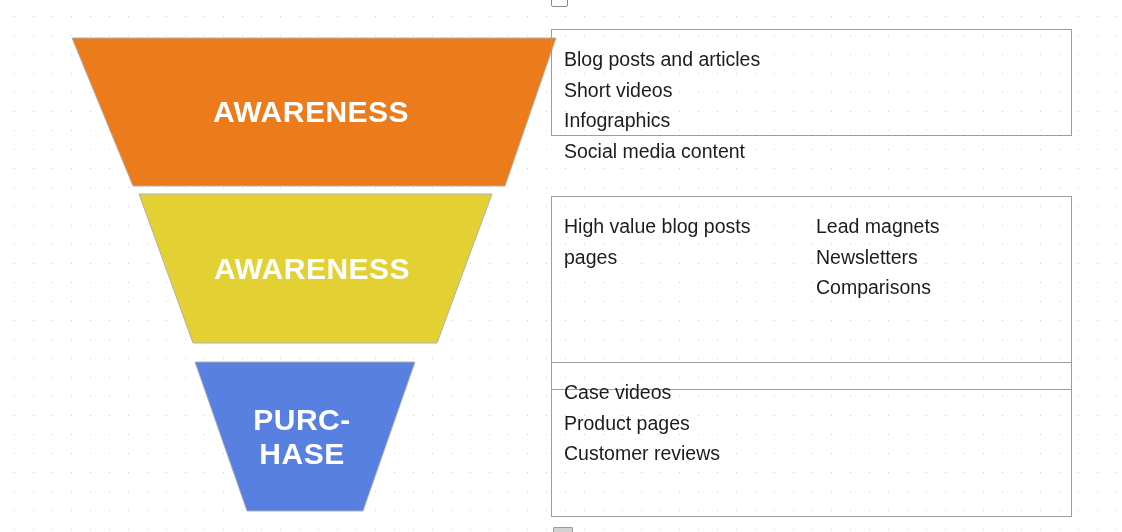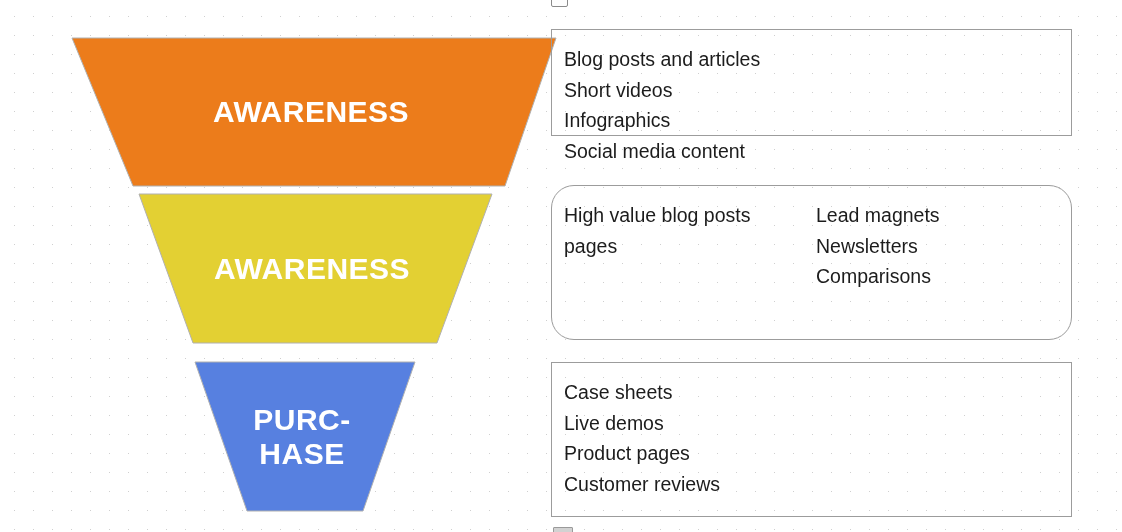--- a/index.html
+++ b/index.html
@@ -59,21 +59,21 @@
     left: 551px;
     width: 521px;
     border: 1px solid #9c9c9c;
     background: transparent;
     box-sizing: border-box;
     display: flex;
     flex-direction: row;
     padding: 14px 0 0 12px;
   }
   #box-0 { top: 29px;  height: 107px; }
-  #box-1 { top: 185px; height: 155px; border-radius: 23px; }
+  #box-1 { top: 196px; height: 194px; }
   #box-2 { top: 362px; height: 155px; }
 
   .content-col {
     display: flex;
     flex-direction: column;
   }
   .content-col.col-0 { width: 252px; }
   .content-col.col-1 { width: 240px; }
 
   .content-item {
@@ -150,22 +150,21 @@
   <div class="funnel-shape" id="stage-2">
     <svg class="shape-svg" viewBox="0 0 236 162" preserveAspectRatio="none">
       <polygon points="8,6 228,6 176,155 60,155" fill="#5780E0" stroke="#b0b0b0" stroke-width="1"></polygon>
     </svg>
     <span class="funnel-label" style="color: rgb(255, 255, 255);">PURC-
 HASE</span>
   </div>
 
   <div class="content-box" id="box-2">
     <div class="content-col col-0">
-      <span class="content-item">Case sheets</span>
-      <span class="content-item">Live demos</span>
+      <span class="content-item">Case videos</span>
       <span class="content-item">Product pages</span>
       <span class="content-item">Customer reviews</span>
     </div>
   </div>
 
   <div class="handle" id="handle-top"></div>
   <div class="handle" id="handle-bottom"></div>
 
 </div>
 

